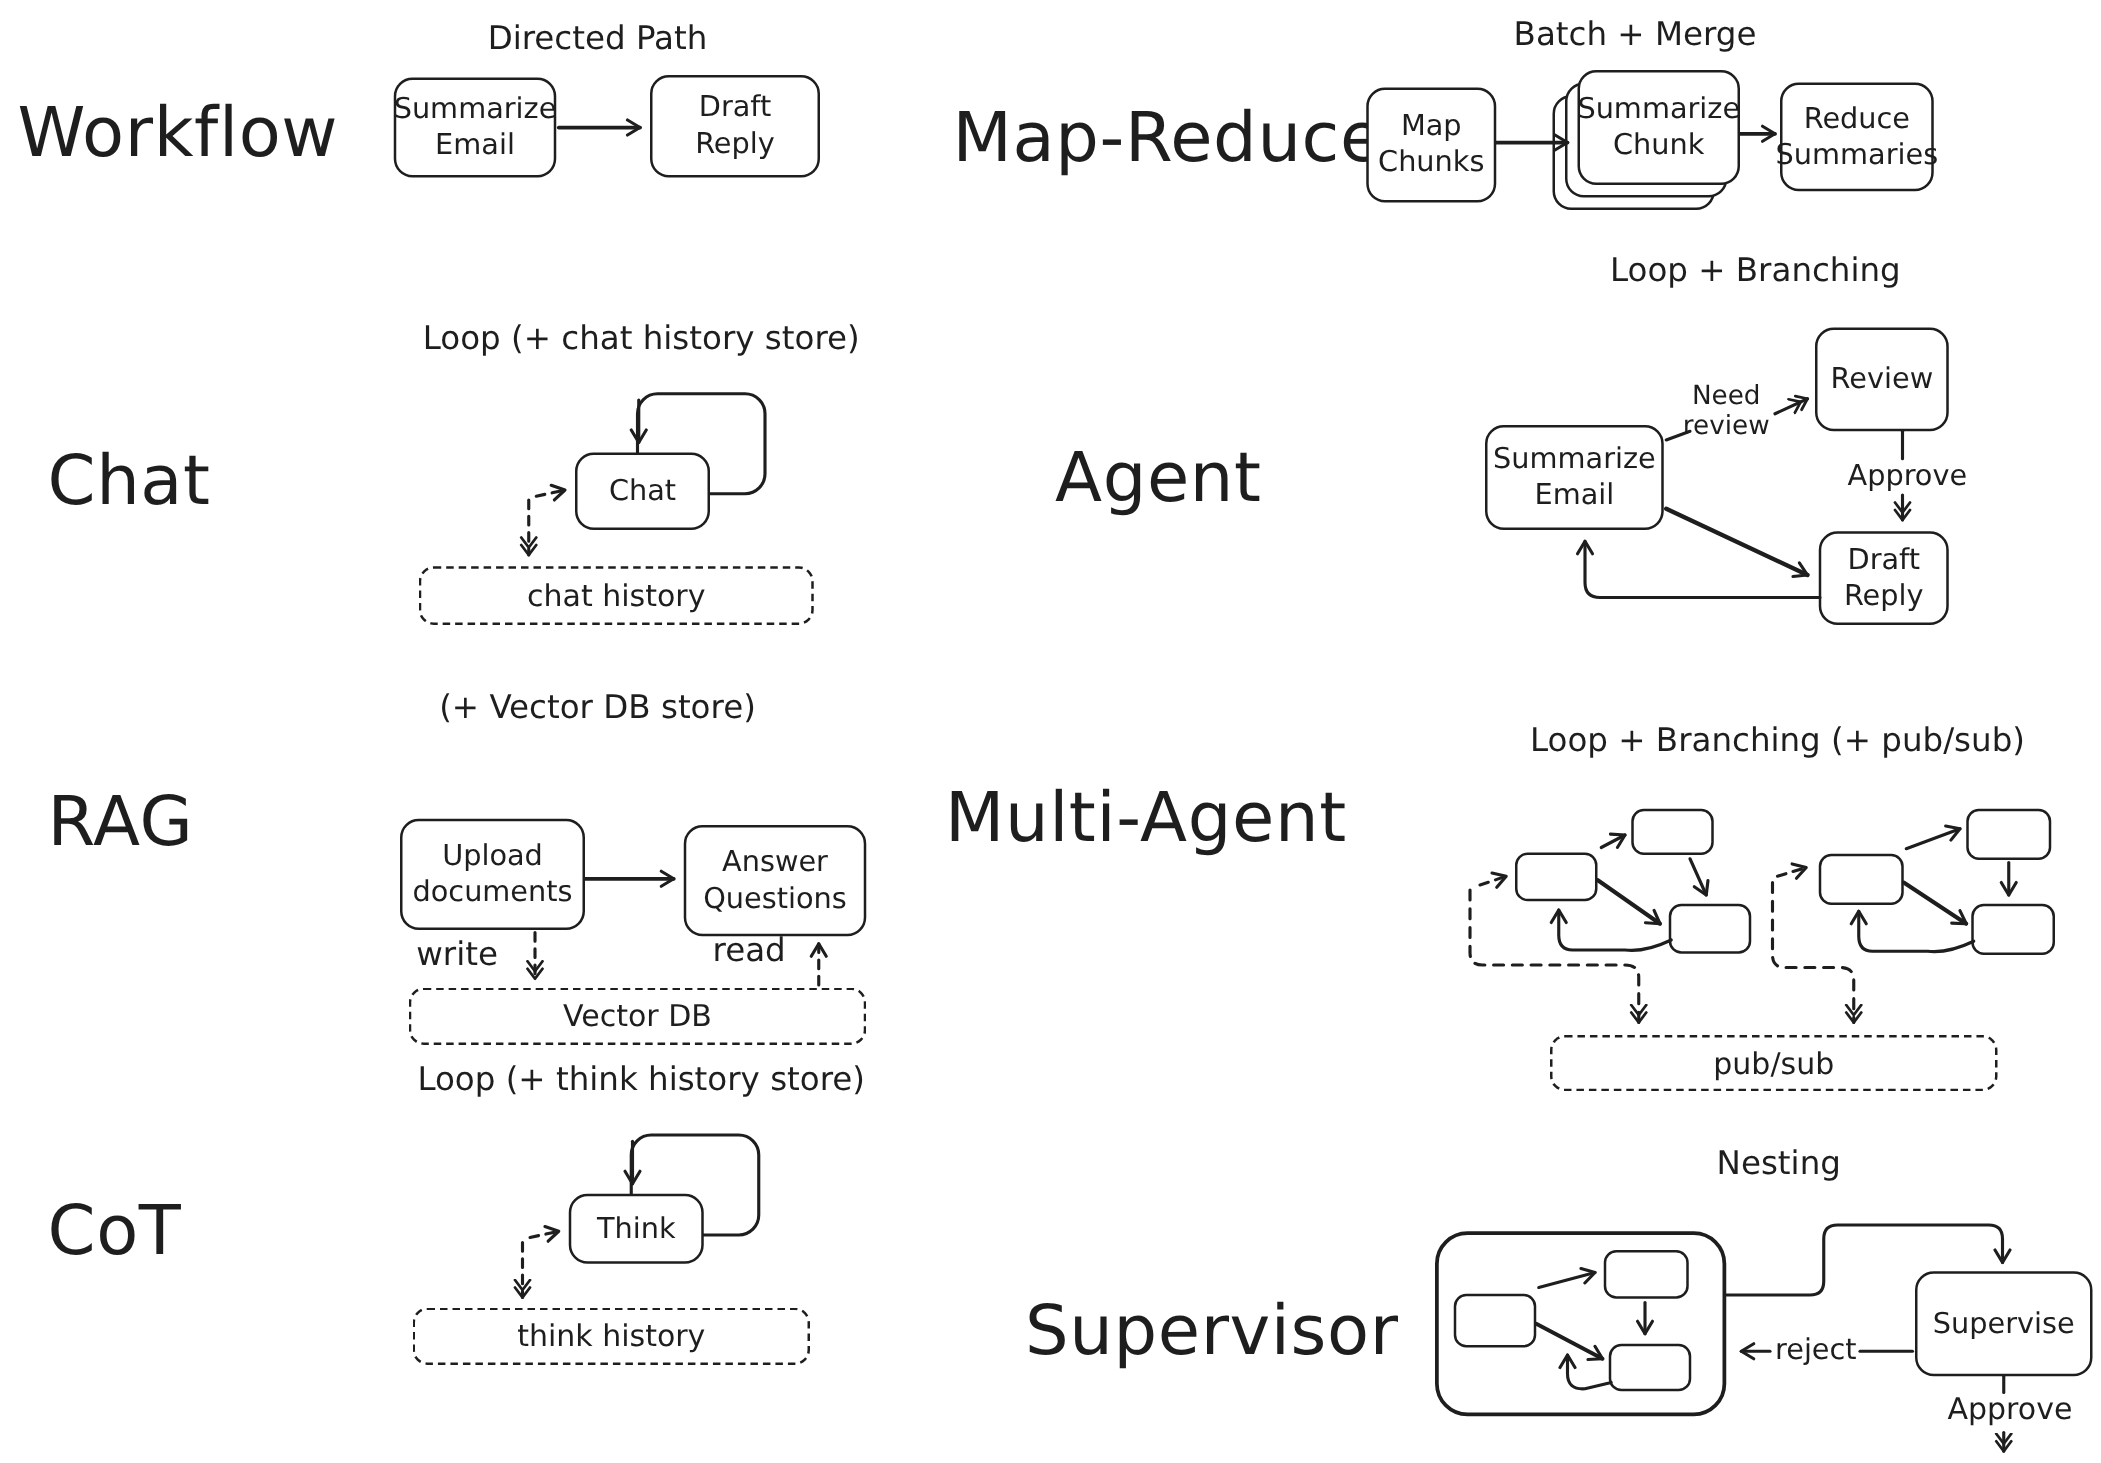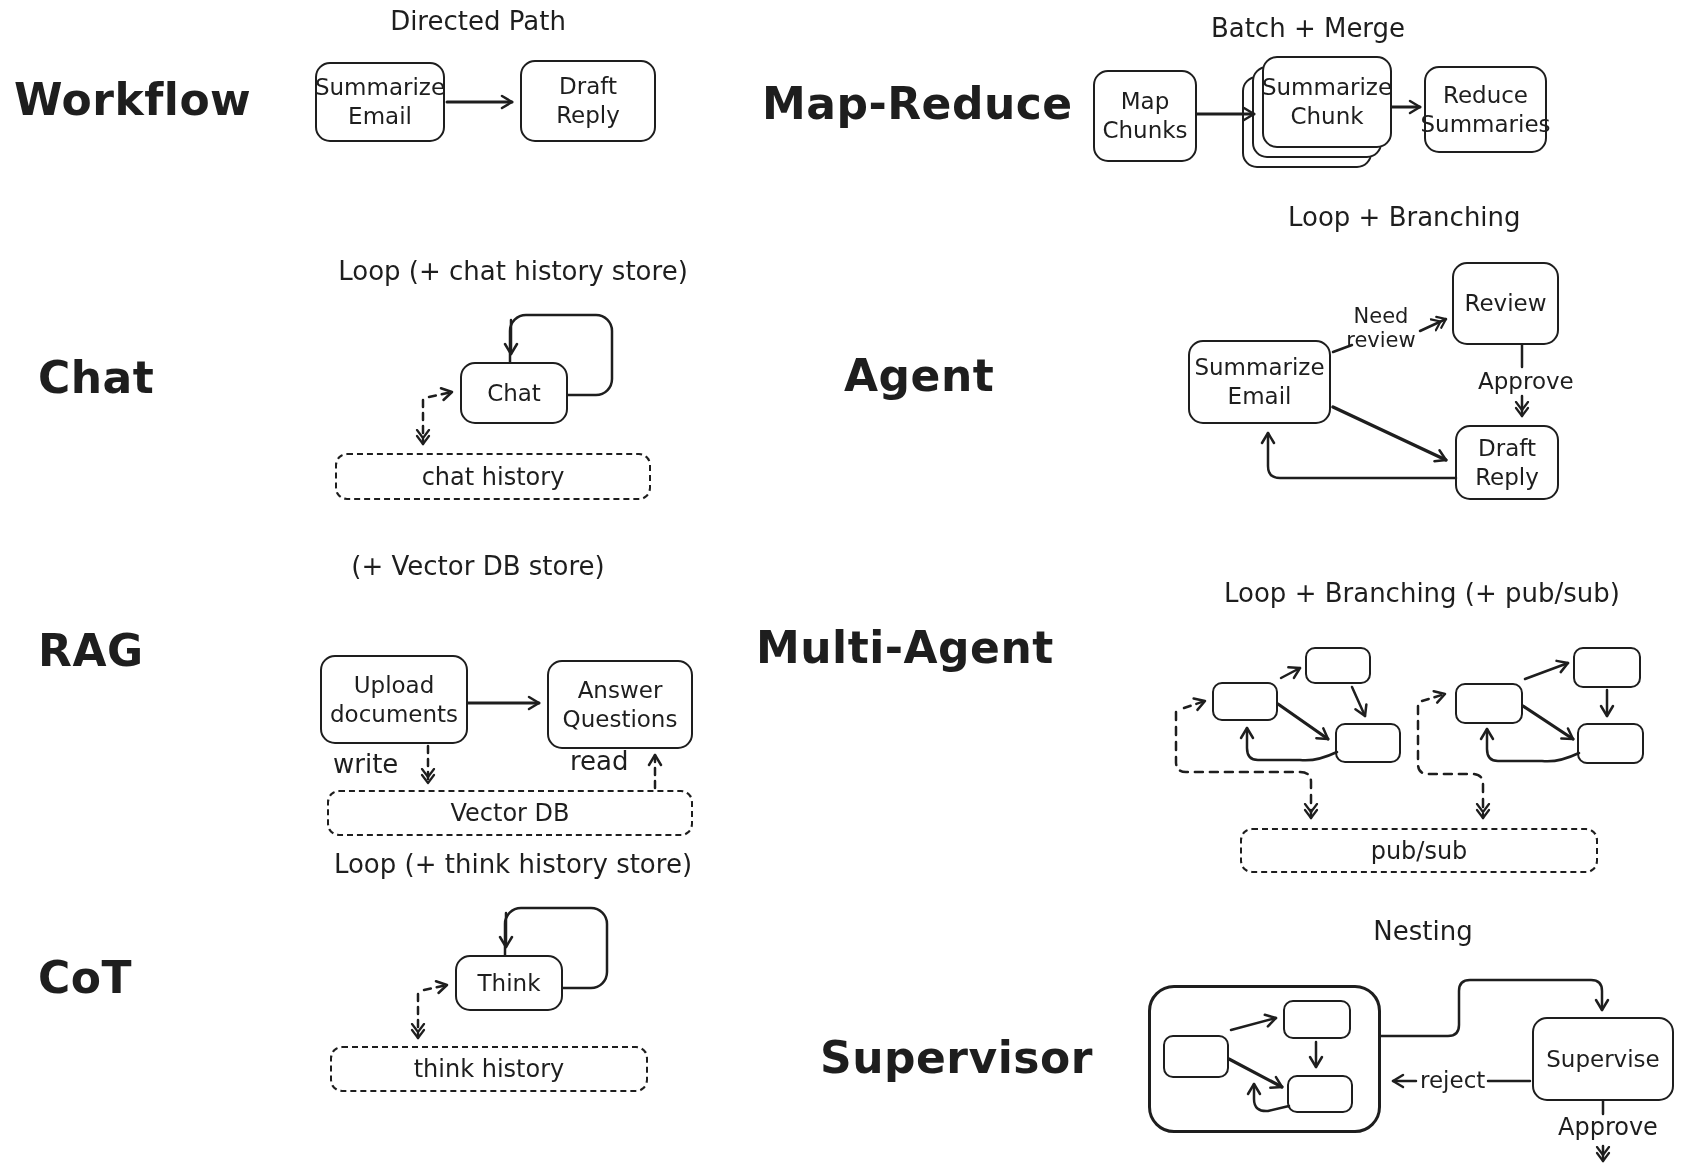--- a/index.html
+++ b/index.html
@@ -1,20 +1,20 @@
 <!DOCTYPE html>
 <html><head>
 <meta charset="utf-8">
 <style>
   html,body{margin:0;padding:0;background:#ffffff;}
   #canvas{
     position:relative;width:1681px;height:1170px;background:#ffffff;
     font-family:"DejaVu Sans","Liberation Sans",sans-serif;color:#1e1e1e;overflow:hidden;
   }
-  .sec-label{position:absolute;font-size:44px;font-weight:700;letter-spacing:.5px;z-index:2;white-space:nowrap;}
+  .sec-label{position:absolute;font-size:55px;font-weight:400;letter-spacing:.5px;z-index:2;white-space:nowrap;}
   .dia-title{position:absolute;font-size:26px;font-weight:500;text-align:center;z-index:2;white-space:nowrap;}
   .node{
     position:absolute;box-sizing:border-box;border:2.5px solid #1e1e1e;border-radius:15px;
     background:#fff;z-index:2;display:flex;align-items:center;justify-content:center;
     text-align:center;font-size:23px;line-height:1.25;white-space:pre-line;
   }
   .node-sm{border-radius:10px;}
   .container-box{
     position:absolute;box-sizing:border-box;border:3px solid #1e1e1e;border-radius:26px;
     background:#fff;z-index:1;
@@ -31,21 +31,21 @@
 <body>
 
 <div id="canvas">
 
   <svg class="svg-layer svg-under" width="1681" height="1170" viewBox="0 0 1681 1170">
     <rect x="510" y="315" width="102" height="80" rx="16" fill="none" stroke="#1e1e1e" stroke-width="2.5"></rect>
     <rect x="505" y="908" width="102" height="80" rx="16" fill="none" stroke="#1e1e1e" stroke-width="2.5"></rect>
   </svg>
 
   <div class="sec-label" style="left:14px;top:74px;">Workflow</div>
-  <div class="dia-title" style="left:328px;top:6px;width:300px;">Directed Path</div>
+  <div class="dia-title" style="left:328px;top:16px;width:300px;">Directed Path</div>
   <div class="node" style="left:315px;top:62px;width:130px;height:80px;">Summarize
 Email</div>
   <div class="node" style="left:520px;top:60px;width:136px;height:82px;">Draft
 Reply</div>
 
   <div class="sec-label" style="left:762px;top:78px;">Map-Reduce</div>
   <div class="dia-title" style="left:1158px;top:13px;width:300px;">Batch + Merge</div>
   <div class="node" style="left:1093px;top:70px;width:104px;height:92px;">Map
 Chunks</div>
   <div class="node" style="left:1242px;top:76px;width:130px;height:92px;"></div>

